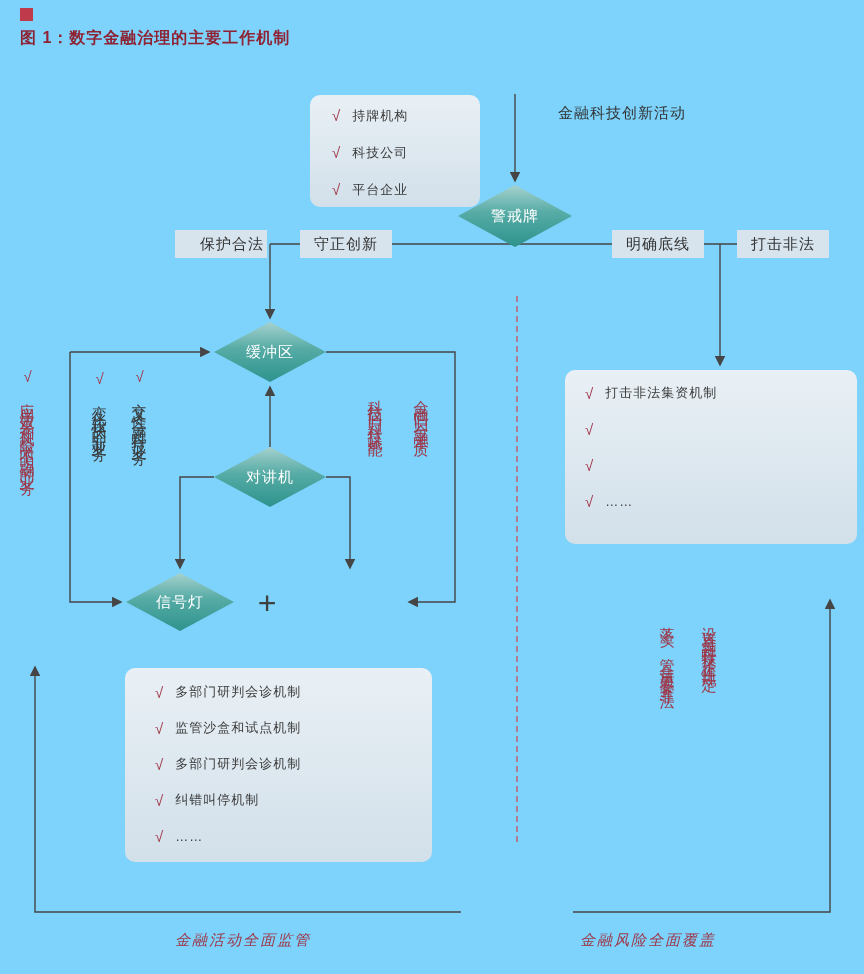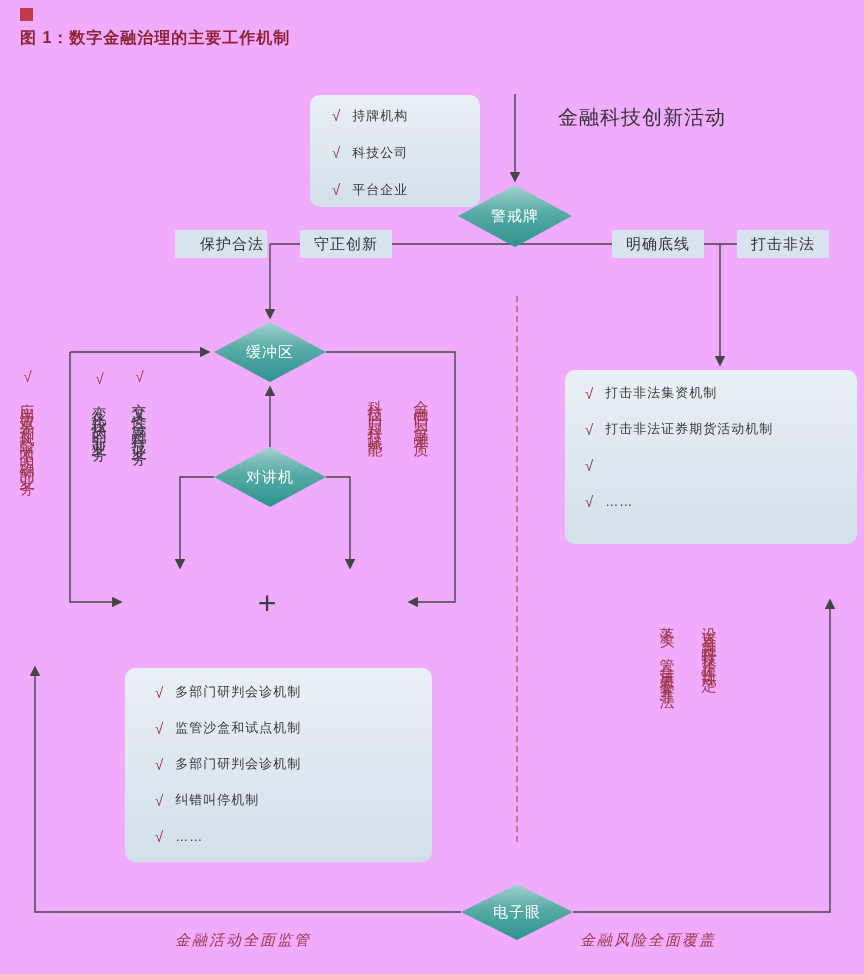--- a/index.html
+++ b/index.html
@@ -1,18 +1,18 @@
 <!DOCTYPE html>
 <html><head>
 <meta charset="utf-8">
 <style>
   * { margin:0; padding:0; box-sizing:border-box; }
   html,body { background:#ffffff; }
   .canvas {
-    position:relative; width:864px; height:974px; background:#f0abfc;
+    position:relative; width:864px; height:974px; background:#7dd3fc;
     font-family:"Liberation Sans","DejaVu Sans",sans-serif; overflow:hidden;
   }
   .svg-layer { position:absolute; left:0; top:0; }
   .title-square { position:absolute; left:20px; top:8px; width:13px; height:13px; background:#bf3b4b; }
   .fig-title { position:absolute; left:20px; top:28px; font-size:16px; font-weight:bold; color:#8e2334; letter-spacing:1px; }
   .panel { position:absolute; border-radius:10px; background:linear-gradient(180deg,#e9f0f5 0%,#d2e0ea 100%); }
   .panel .check-item { display:flex; align-items:center; height:36px; }
   #panel-top { left:310px; top:95px; width:170px; height:112px; padding:2px 0 0 22px; }
   #panel-top .check-item { height:37px; }
   #panel-right { left:565px; top:370px; width:292px; height:174px; padding:5px 0 0 20px; }
@@ -21,21 +21,21 @@
   .ci-text { color:#3a3a3a; font-size:13px; margin-left:12px; letter-spacing:1px; }
   .tag { position:absolute; width:92px; height:28px; background:#d7e4ee; display:flex;
          align-items:center; justify-content:center; font-size:15px; color:#333; letter-spacing:1px; }
   .diamond { position:absolute; clip-path:polygon(50% 0,100% 50%,50% 100%,0 50%);
              background:linear-gradient(180deg,#a6d1ce 0%,#56aba5 45%,#2e938d 100%);
              display:flex; align-items:center; justify-content:center;
              color:#fff; font-size:15px; letter-spacing:1px; }
   .vtext { position:absolute; writing-mode:vertical-rl; text-orientation:upright;
            font-size:15px; letter-spacing:6px; line-height:1; color:#3a3a3a; }
   .vtext.red { color:#9e3647; }
-  .plain-label { position:absolute; font-size:20px; color:#333; letter-spacing:1px; }
+  .plain-label { position:absolute; font-size:15px; color:#333; letter-spacing:1px; }
   .bottom-label { position:absolute; font-size:15px; color:#9e3647; letter-spacing:2px; width:150px; text-align:center;font-style:italic; }
   .plus { position:absolute; font-size:32px; color:#3f3f3f; width:30px; text-align:center; font-weight:300; }
 </style>
 </head>
 <body>
 
 <div class="canvas">
 
   <svg class="svg-layer" width="864" height="974" viewBox="0 0 864 974" aria-hidden="true">
     <defs>
@@ -87,22 +87,22 @@
 
   <div class="diamond" style="left:458px; top:185px; width:114px; height:62px;">
     <span>警戒牌</span>
   </div>
   <div class="diamond" style="left:214px; top:322px; width:112px; height:60px;">
     <span>缓冲区</span>
   </div>
   <div class="diamond" style="left:214px; top:447px; width:112px; height:60px;">
     <span>对讲机</span>
   </div>
-  <div class="diamond" style="left:461px; top:884px; width:112px; height:56px;">
-    <span>电子眼</span>
+  <div class="diamond" style="left:126px; top:573px; width:108px; height:58px;">
+    <span>信号灯</span>
   </div>
 
   <div class="plus" style="left:252px; top:585px;">+</div>
 
   <div class="vtext red" style="left:20px; top:368px;">
     <span class="check">√</span><span>应用效果和风险尚不明确的业务</span>
   </div>
   <div class="vtext" style="left:92px; top:370px;">
     <span class="check">√</span><span>变化较快的新业务</span>
   </div>
@@ -113,21 +113,20 @@
   <div class="vtext red" style="left:368px; top:388px;">科技回归科技赋能</div>
   <div class="vtext red" style="left:414px; top:388px;">金融回归金融本质</div>
 
   <div class="panel" id="panel-right">
     <div class="check-item">
       <span class="check">√</span>
       <span class="ci-text">打击非法集资机制</span>
     </div>
     <div class="check-item">
       <span class="check">√</span>
-      <span class="ci-text">打击非法证券期货活动机制</span>
     </div>
     <div class="check-item">
       <span class="check">√</span>
     </div>
     <div class="check-item">
       <span class="check">√</span>
       <span class="ci-text">……</span>
     </div>
   </div>
 

